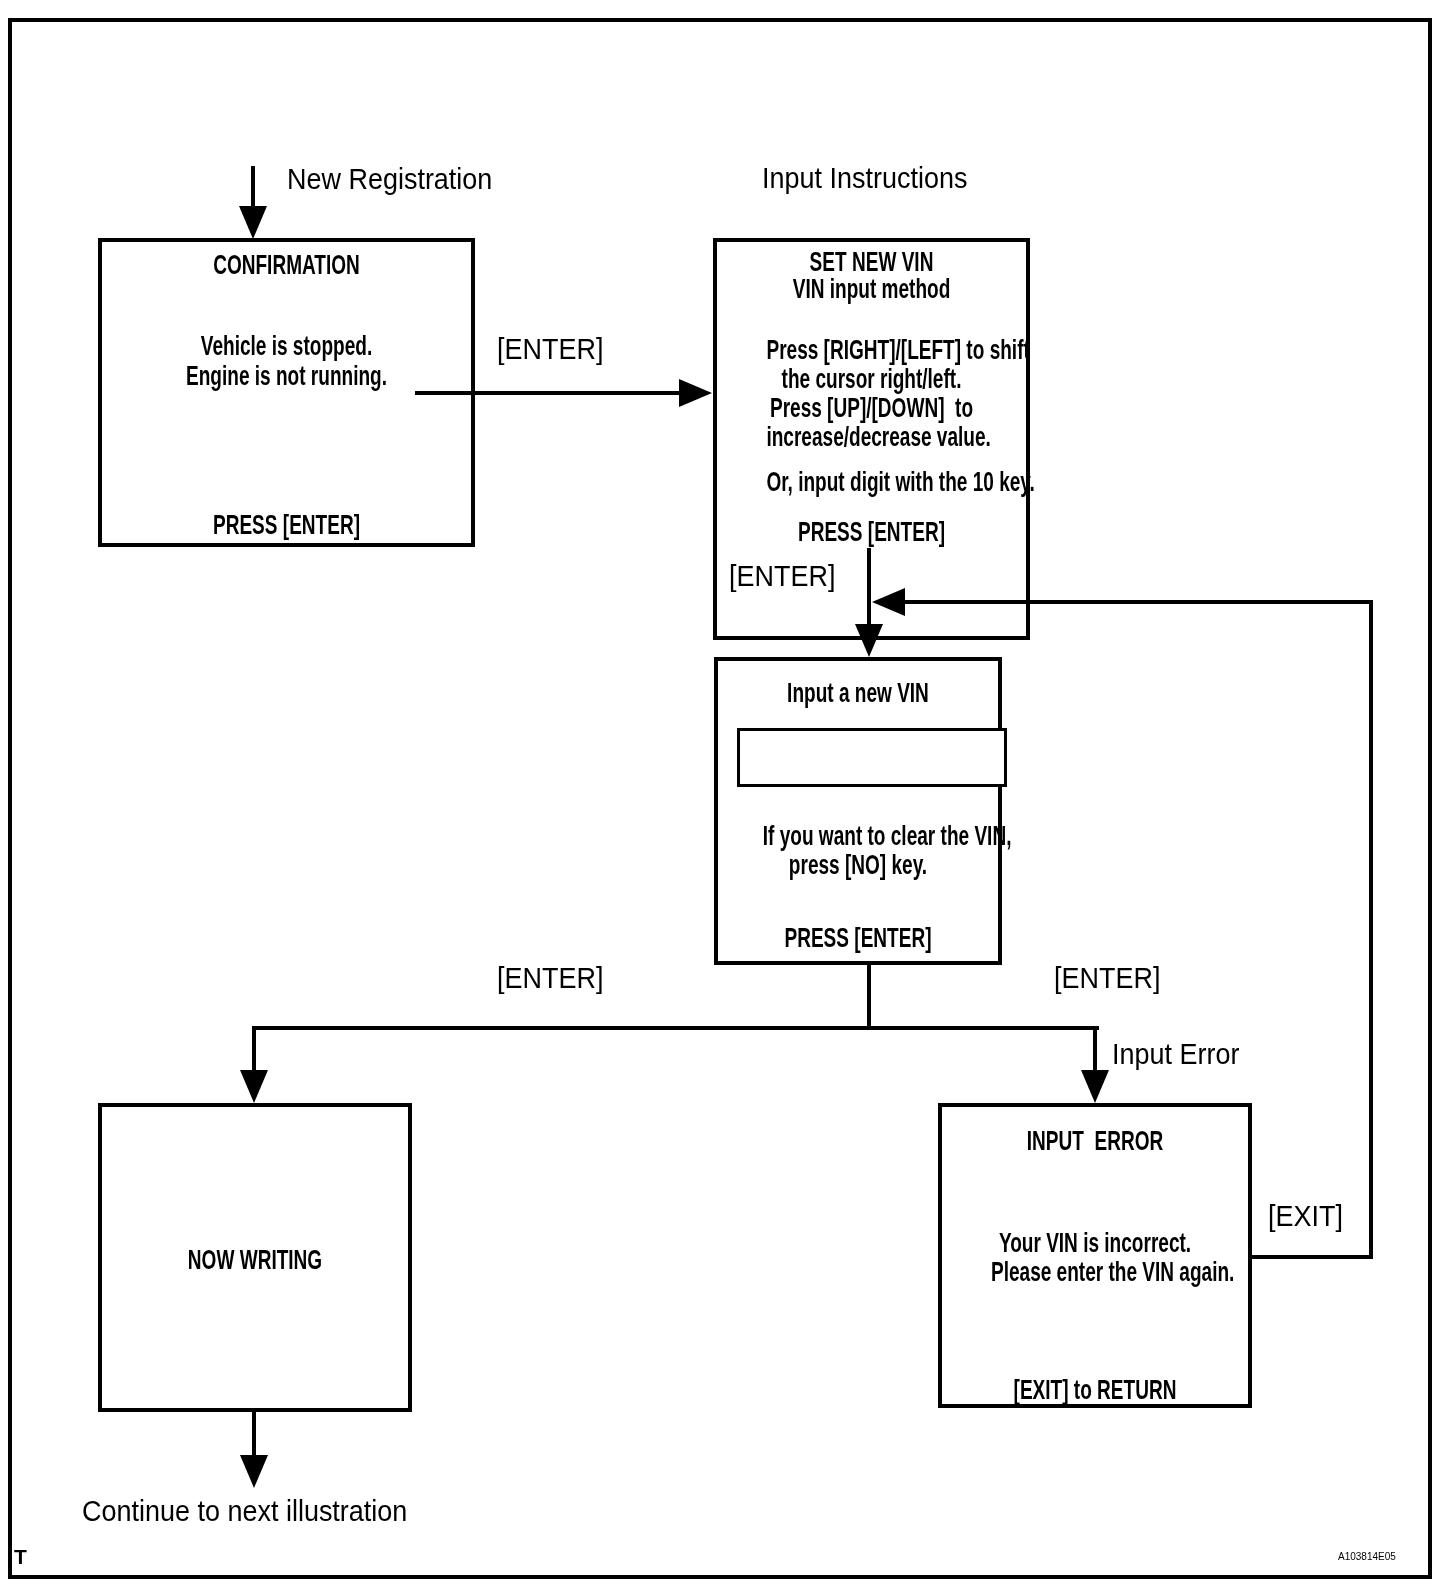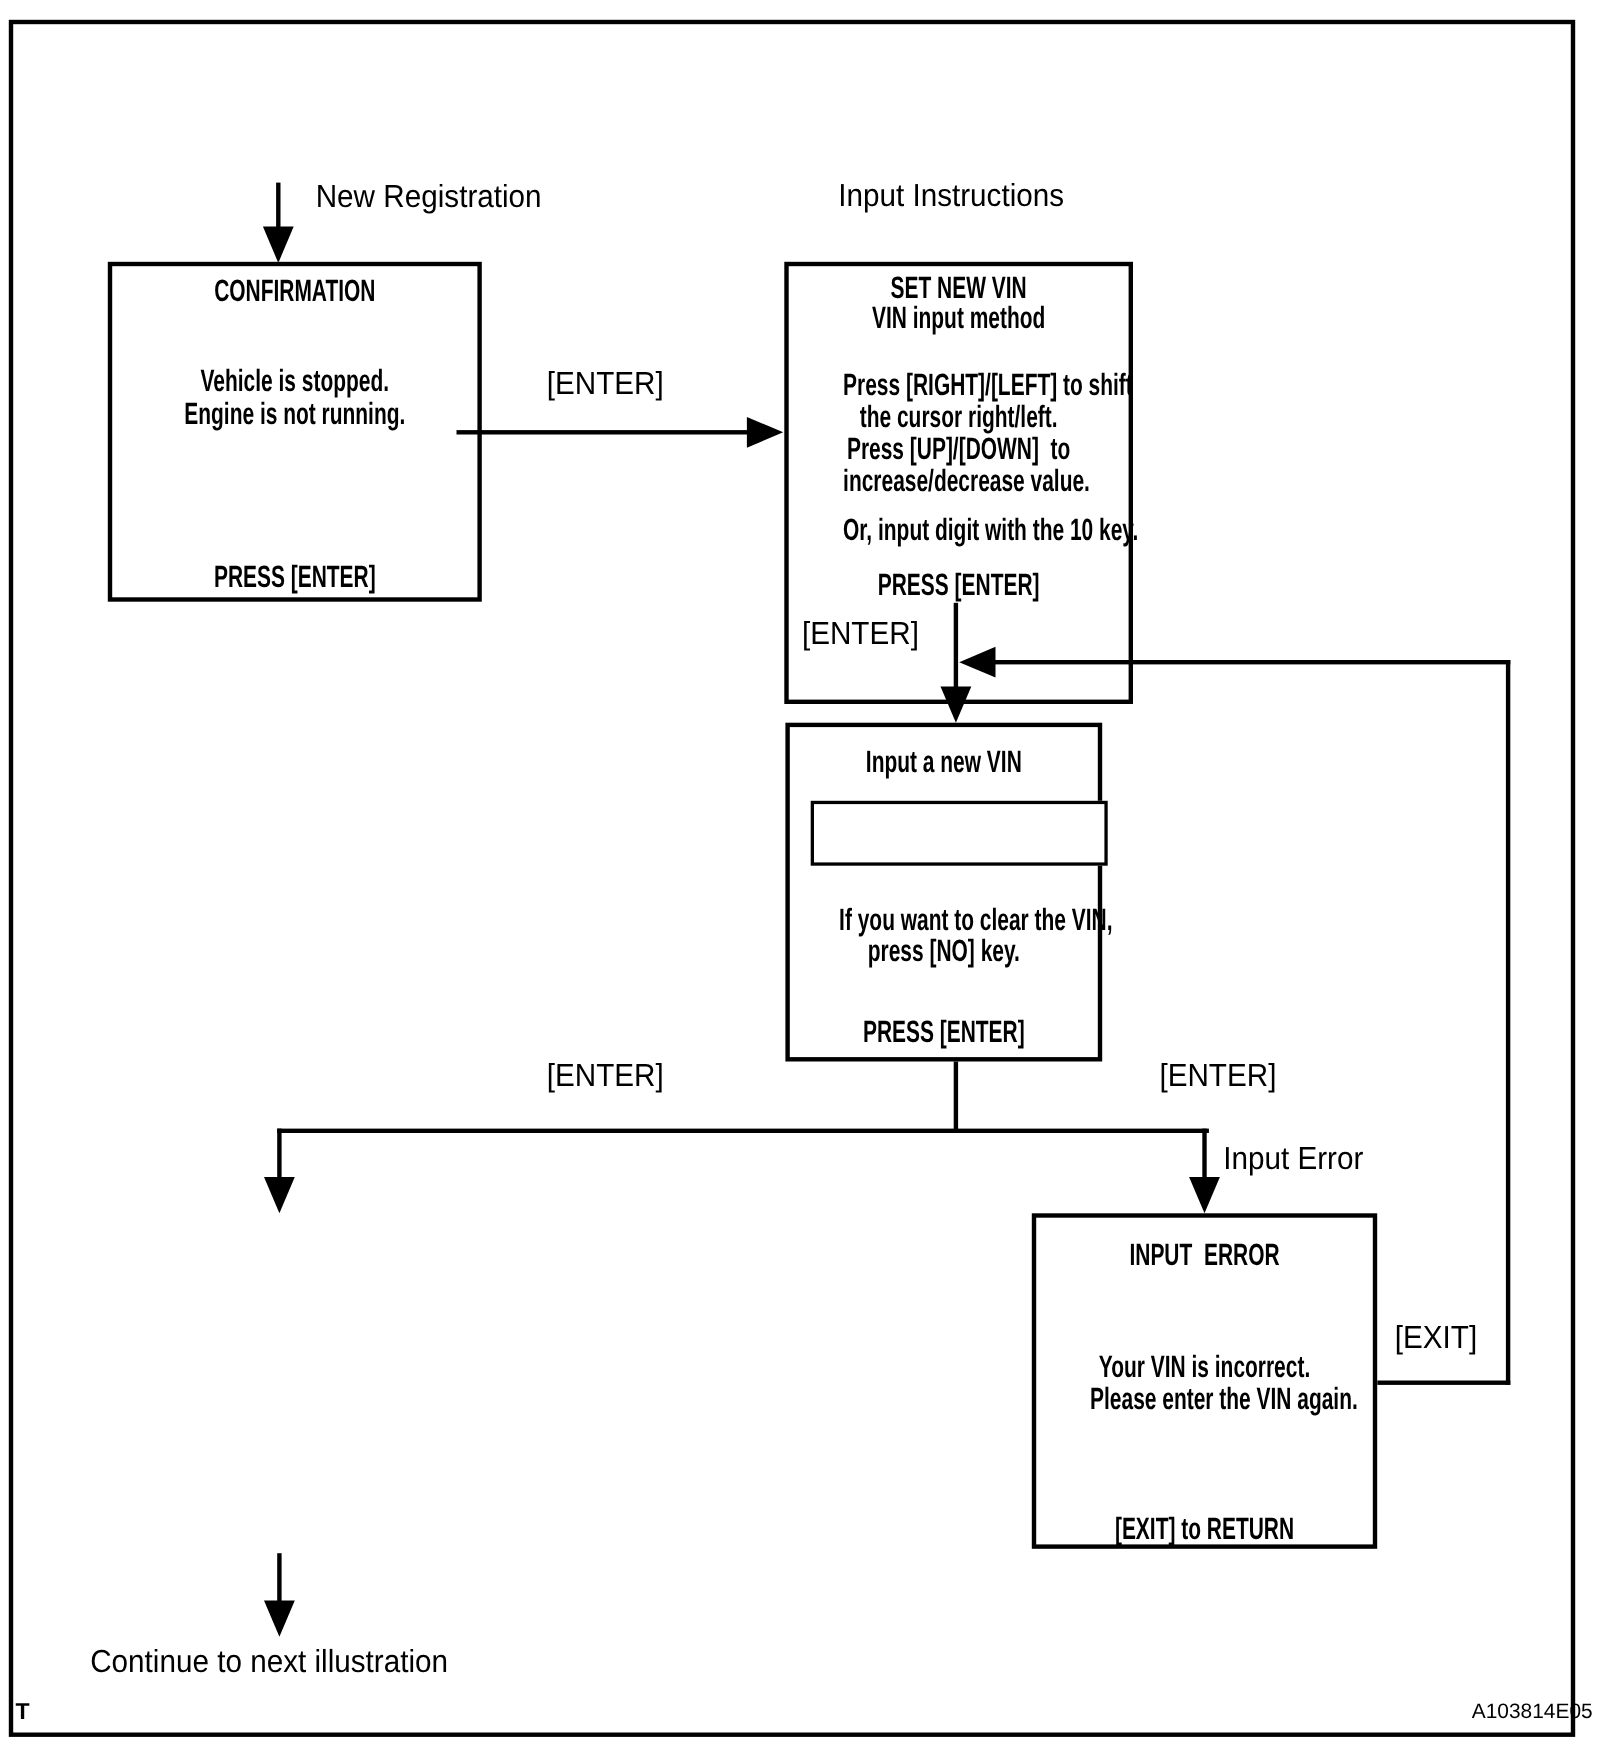--- a/index.html
+++ b/index.html
@@ -20,35 +20,35 @@
            border-left:14px solid transparent;border-right:14px solid transparent;
            border-top:33px solid #000;}
   .ah-right{position:absolute;width:0;height:0;
             border-top:14px solid transparent;border-bottom:14px solid transparent;
             border-left:33px solid #000;}
   .ah-left{position:absolute;width:0;height:0;
            border-top:14px solid transparent;border-bottom:14px solid transparent;
            border-right:33px solid #000;}
   .vinfield{position:absolute;border:3px solid #000;background:#fff;box-sizing:border-box;}
   .corner{position:absolute;font-size:21px;font-weight:bold;line-height:21px;}
-  .figcode{position:absolute;font-size:19px;line-height:15px;letter-spacing:0px;}
+  .figcode{position:absolute;font-size:10px;line-height:15px;letter-spacing:0px;}
 </style>
 </head>
 <body>
 
 <div id="page">
   <div class="frame"></div>
 
   <div class="vline" style="left:251px;top:166px;width:4px;height:46px;"></div>
   <div class="ah-down" style="left:239px;top:206px;"></div>
   <div class="lbl" style="left:287px;top:165px;">New Registration</div>
 
   <div class="lbl" style="left:762px;top:164px;">Input Instructions</div>
 
-  <div class="fbox" style="left:98px;top:238px;width:340px;height:309px;text-decoration:underline;">
+  <div class="fbox" style="left:98px;top:238px;width:377px;height:309px;text-decoration:underline;">
     <div class="btext" style="top:8px;">CONFIRMATION</div>
     <div class="btext" style="top:89px;">Vehicle is stopped.</div>
     <div class="btext" style="top:119px;">Engine is not running.</div>
     <div class="btext" style="top:268px;">PRESS [ENTER]</div>
   </div>
 
   <div class="hline" style="left:415px;top:391px;width:266px;height:4px;"></div>
   <div class="ah-right" style="left:679px;top:379px;"></div>
   <div class="lbl" style="left:497px;top:335px;">[ENTER]</div>
 
@@ -84,20 +84,23 @@
   <div class="vline" style="left:867px;top:965px;width:4px;height:65px;"></div>
   <div class="hline" style="left:252px;top:1026px;width:847px;height:4px;"></div>
   <div class="vline" style="left:252px;top:1026px;width:4px;height:46px;"></div>
   <div class="ah-down" style="left:240px;top:1070px;"></div>
   <div class="vline" style="left:1093px;top:1026px;width:4px;height:46px;"></div>
   <div class="ah-down" style="left:1081px;top:1070px;"></div>
   <div class="lbl" style="left:497px;top:964px;">[ENTER]</div>
   <div class="lbl" style="left:1054px;top:964px;">[ENTER]</div>
   <div class="lbl" style="left:1112px;top:1040px;">Input Error</div>
 
+  <div class="fbox" style="left:98px;top:1103px;width:314px;height:309px;">
+    <div class="btext" style="top:138px;">NOW WRITING</div>
+  </div>
 
   <div class="fbox" style="left:938px;top:1103px;width:314px;height:305px;">
     <div class="btext" style="top:19px;">INPUT  ERROR</div>
     <div class="btext lh29" style="top:121px;">Your VIN is incorrect.</div>
     <div class="btext lh29" style="top:150px;">Please enter the VIN again.</div>
     <div class="btext" style="top:268px;">[EXIT] to RETURN</div>
   </div>
 
   <div class="vline" style="left:252px;top:1412px;width:4px;height:45px;"></div>
   <div class="ah-down" style="left:240px;top:1455px;"></div>

